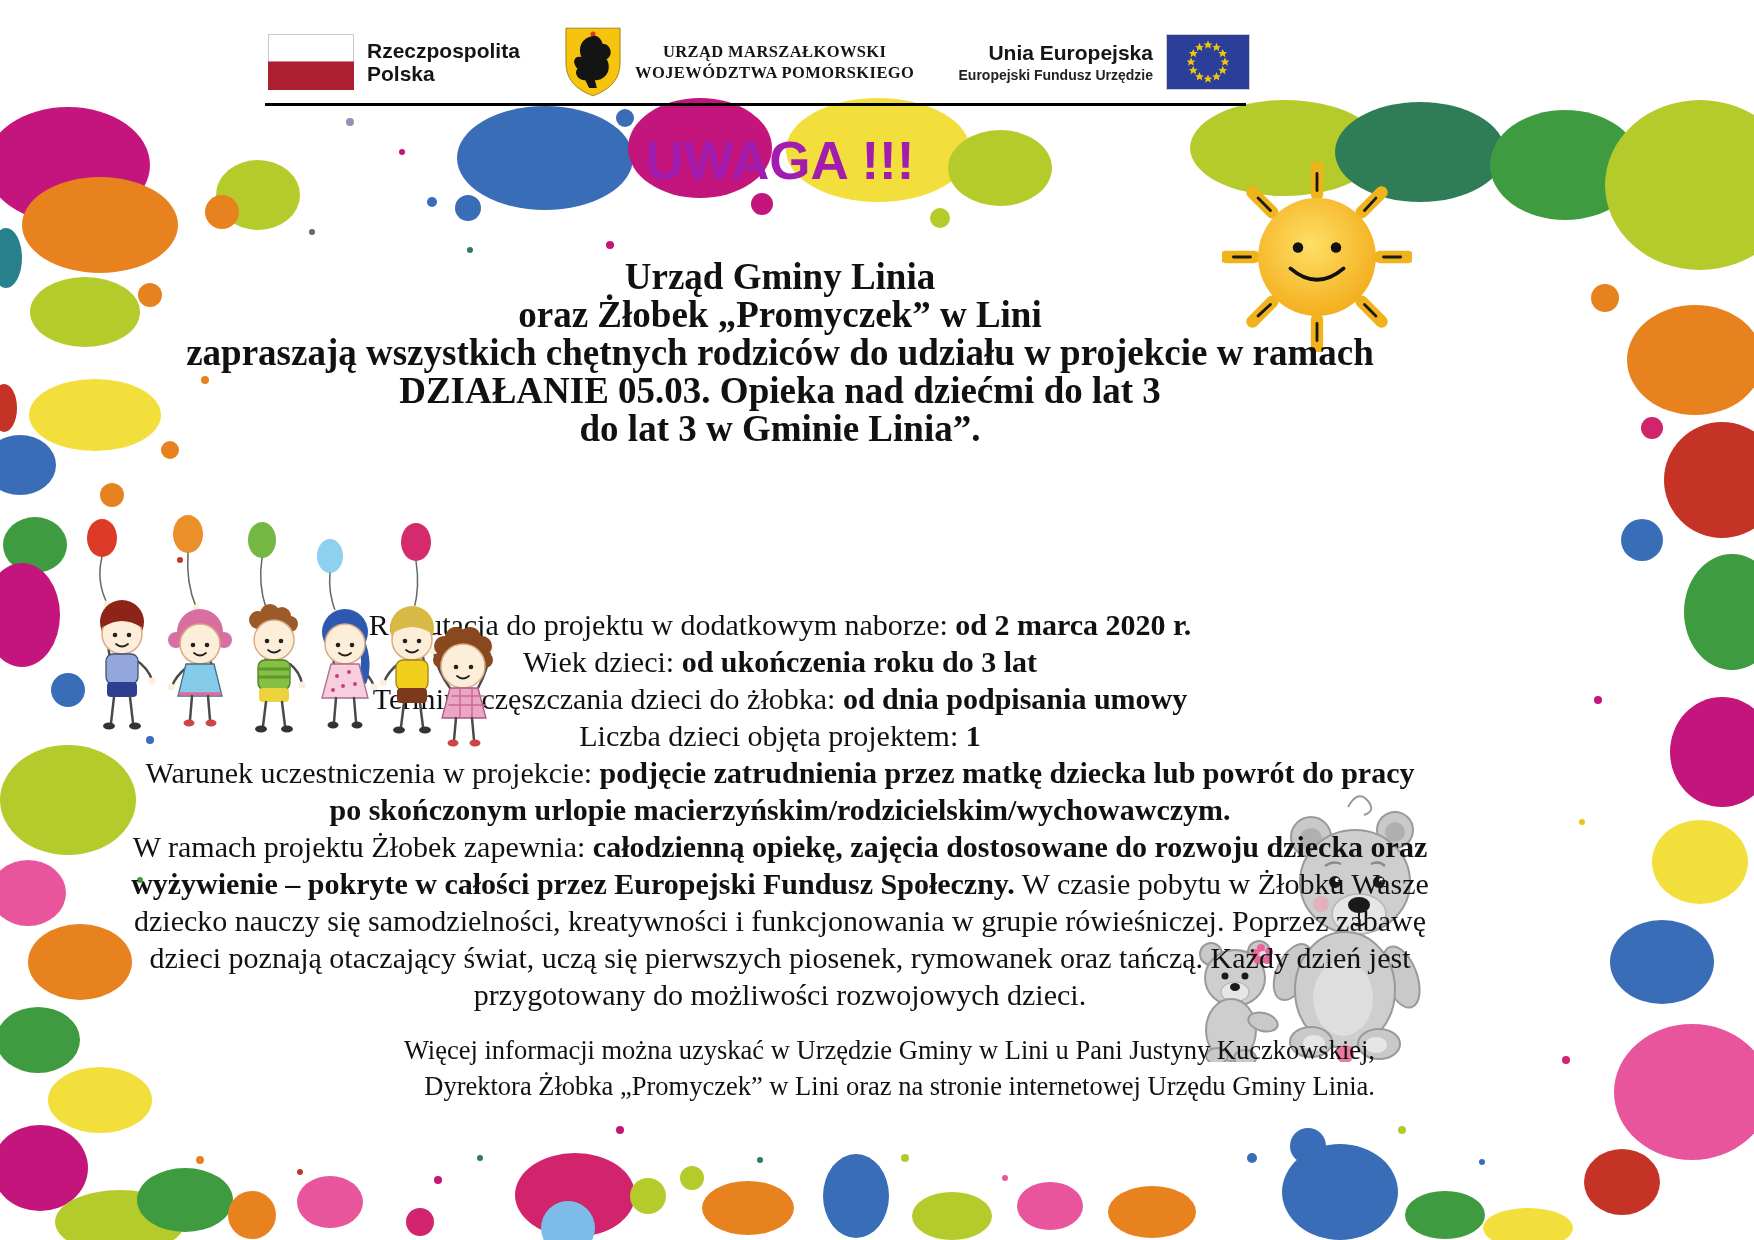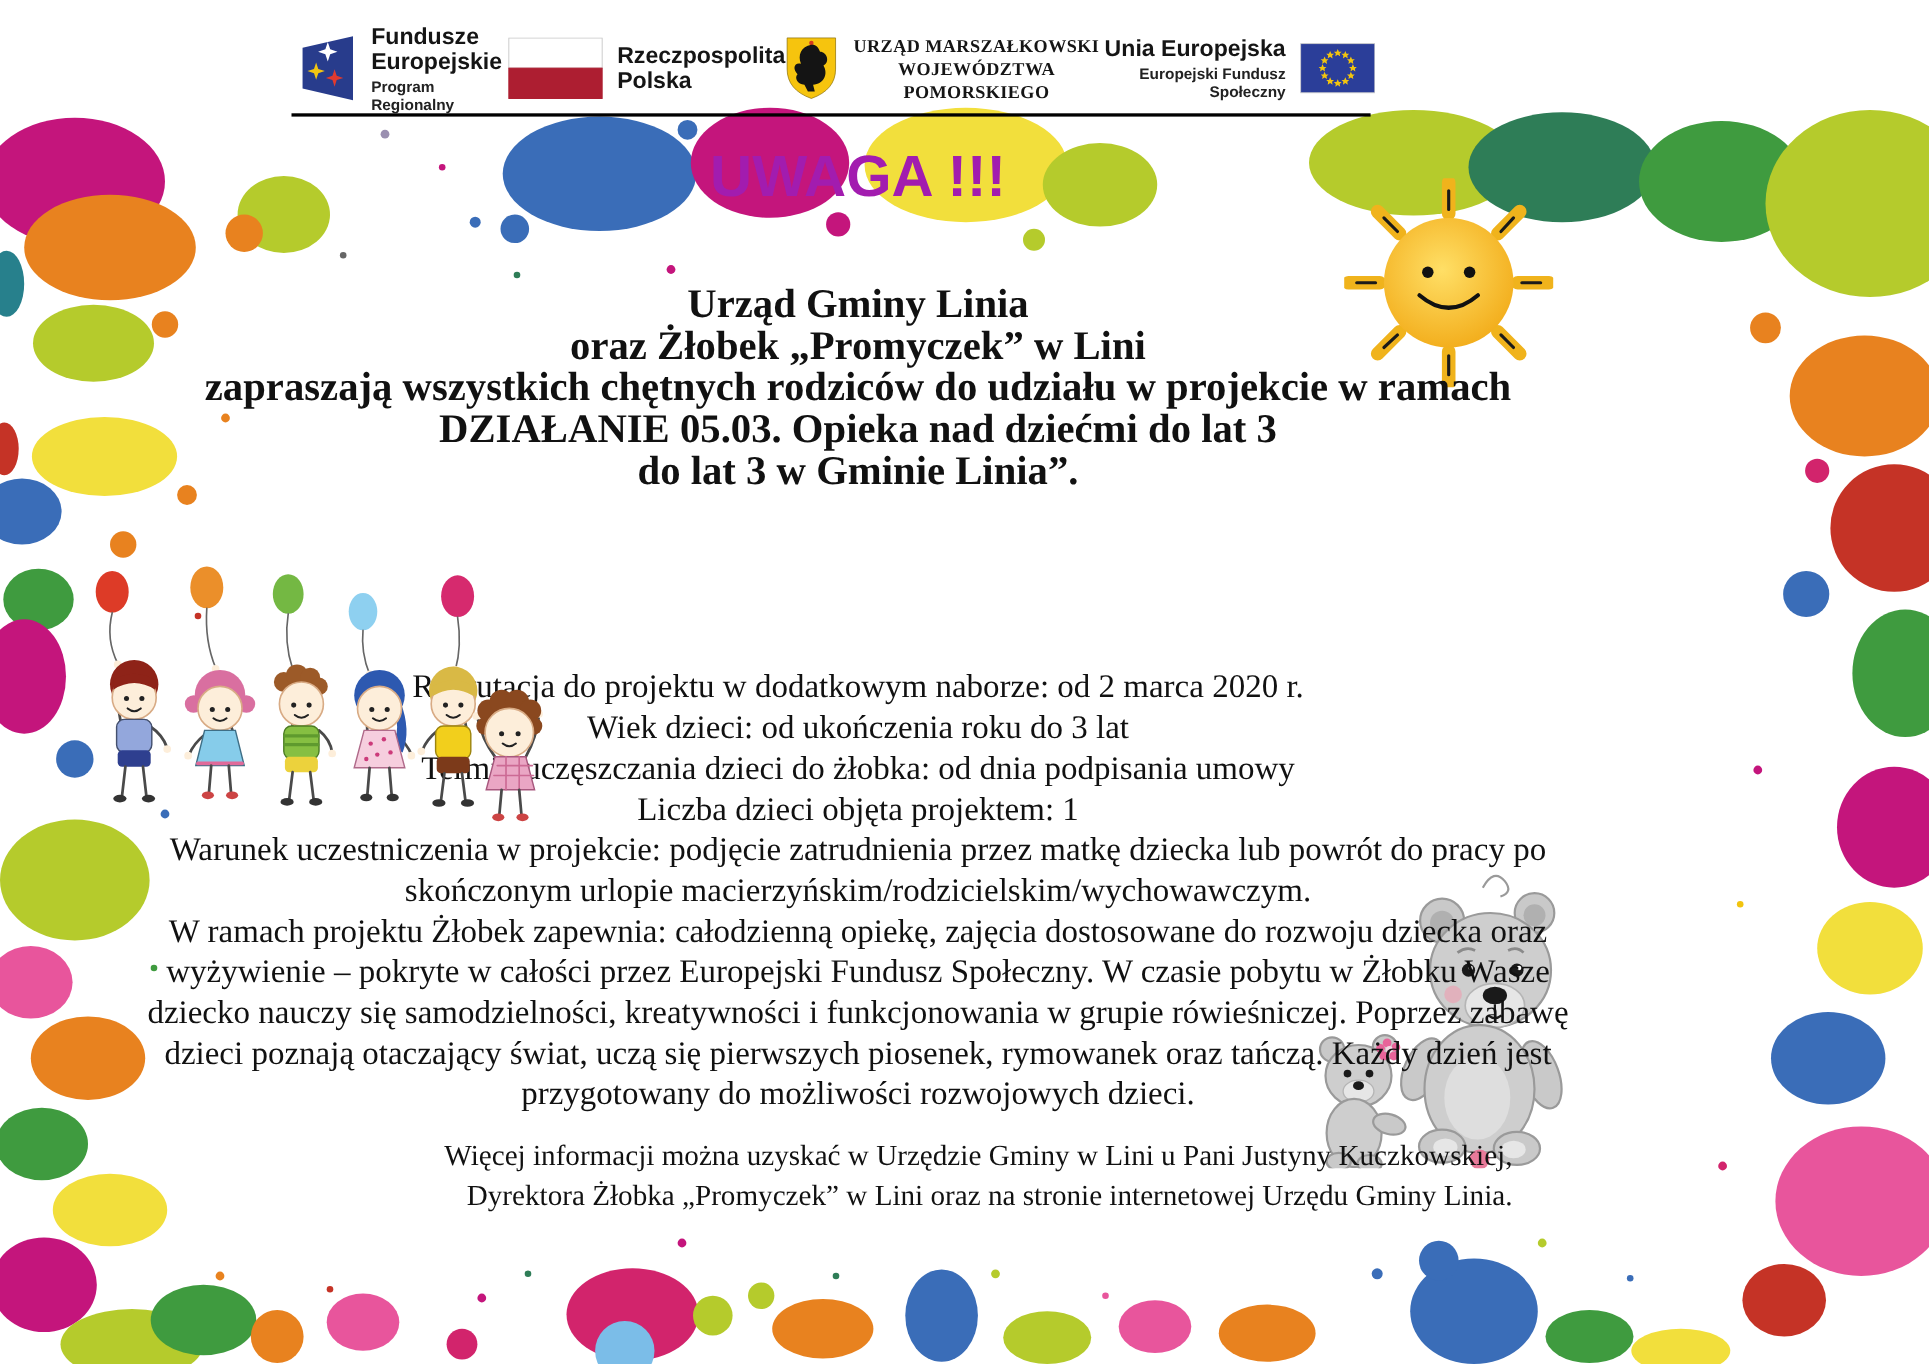--- a/index.html
+++ b/index.html
@@ -23,21 +23,21 @@
   .sun{position:absolute;left:1222px;top:162px;z-index:1;}
   .kids{position:absolute;left:62px;top:500px;z-index:3;}
   .bears{position:absolute;left:1183px;top:782px;z-index:1;}
   
   .title{position:absolute;left:130px;top:132px;width:1300px;text-align:center;z-index:2;
     font-family:"Liberation Sans",sans-serif;font-weight:700;font-size:53px;line-height:57px;color:#a21caf;}
   .intro{position:absolute;left:130px;top:258px;width:1300px;text-align:center;z-index:2;
     font-weight:700;font-size:37px;line-height:38px;}
   .details{position:absolute;left:130px;top:606px;width:1300px;text-align:center;z-index:2;
     font-size:30px;line-height:37px;}
-  .details b{font-weight:400;}
+  .details b{font-weight:700;}
   .footer{position:absolute;left:185px;top:1032px;width:1190px;text-align:right;z-index:2;
     font-size:26.5px;line-height:36px;}
 </style>
 </head>
 <body>
 
 <svg class="splats" width="1754" height="1240" viewBox="0 0 1754 1240">
 
   <ellipse cx="545" cy="158" rx="88" ry="52" fill="#3a6db8"></ellipse>
     <circle cx="468" cy="208" r="13" fill="#3a6db8"></circle>
@@ -125,33 +125,20 @@
     <circle cx="1005" cy="1178" r="3" fill="#e8559c"></circle>
   <circle cx="1252" cy="1158" r="5" fill="#3a6db8"></circle>
     <circle cx="1402" cy="1130" r="4" fill="#b5cb2c"></circle>
   <circle cx="1482" cy="1162" r="3" fill="#3a6db8"></circle>
     <circle cx="1598" cy="700" r="4" fill="#c4157c"></circle>
   <circle cx="1582" cy="822" r="3" fill="#f2c40e"></circle>
     <circle cx="1566" cy="1060" r="4" fill="#d2246c"></circle>
 </svg>
 
 <div class="logos">
-  <div class="logo">
-    <svg width="62" height="70" viewBox="0 0 64 70">
-      <polygon points="8,14 60,2 60,68 8,56" fill="#283c8c"></polygon>
-      <path d="M34,8 L36.5,15.5 L44,18 L36.5,20.5 L34,28 L31.5,20.5 L24,18 L31.5,15.5 Z" fill="#ffffff"></path>
-      <path d="M22,29 L24.2,35.8 L31,38 L24.2,40.2 L22,47 L19.8,40.2 L13,38 L19.8,35.8 Z" fill="#f2c512"></path>
-      <path d="M41,36 L43.2,42.8 L50,45 L43.2,47.2 L41,54 L38.8,47.2 L32,45 L38.8,42.8 Z" fill="#e03a2f"></path>
-    </svg>
-    <div>
-      <div class="logo-title"><span>Fundusze</span><br>
-      <span>Europejskie</span></div>
-      <div class="logo-sub">Program Regionalny</div>
-    </div>
-  </div>
 
   <div class="logo">
     <svg width="86" height="56" viewBox="0 0 86 56">
       <rect x="0.5" y="0.5" width="85" height="27.5" fill="#ffffff" stroke="#c9c9c9"></rect>
       <rect x="0.5" y="28" width="85" height="27.5" fill="#ad1e31" stroke="#ad1e31"></rect>
     </svg>
     <div class="logo-title"><span>Rzeczpospolita</span><br>
     <span>Polska</span></div>
   </div>
 
@@ -163,21 +150,21 @@
     </svg>
     <div class="um-text">
       <span>URZĄD MARSZAŁKOWSKI</span><br>
       <span>WOJEWÓDZTWA POMORSKIEGO</span>
     </div>
   </div>
 
   <div class="logo">
     <div class="ue-block">
       <div class="logo-title">Unia Europejska</div>
-      <div class="logo-sub">Europejski Fundusz Społeczny</div>
+      <div class="logo-sub">Europejski Fundusz Urzędzie</div>
     </div>
     <svg width="84" height="56" viewBox="0 0 84 56">
       <defs>
         <path id="st" d="M0,-4.6 L1.35,-1.42 L4.37,-1.42 L2.19,0.54 L2.7,3.72 L0,1.84 L-2.7,3.72 L-2.19,0.54 L-4.37,-1.42 L-1.35,-1.42 Z" fill="#f2c40e"></path>
       </defs>
       <rect x="0.5" y="0.5" width="83" height="55" fill="#2b3e99" stroke="#cccccc"></rect>
       <use href="#st" x="42" y="11"></use>
         <use href="#st" x="50.5" y="13.3"></use>
         <use href="#st" x="56.7" y="19.5"></use>
       <use href="#st" x="59" y="28"></use>

